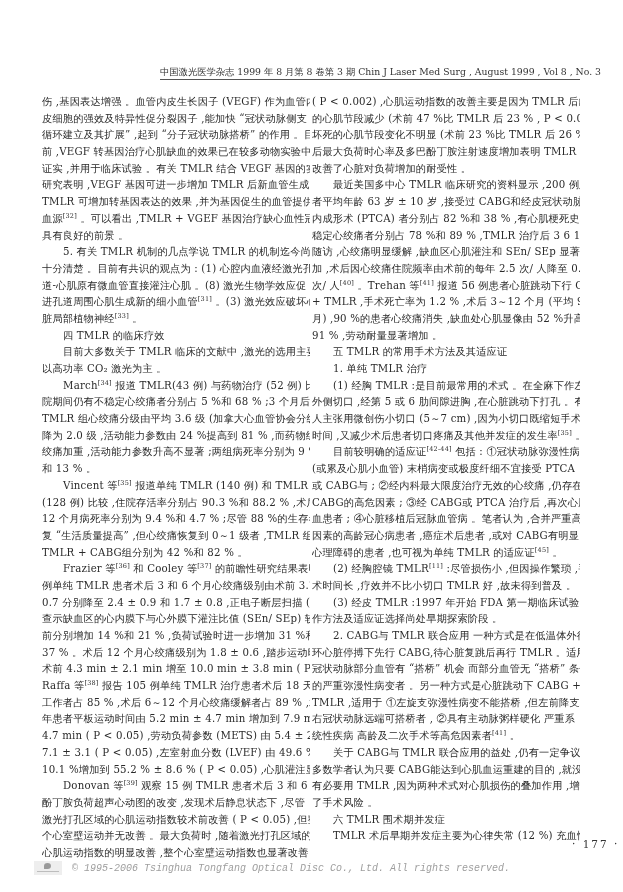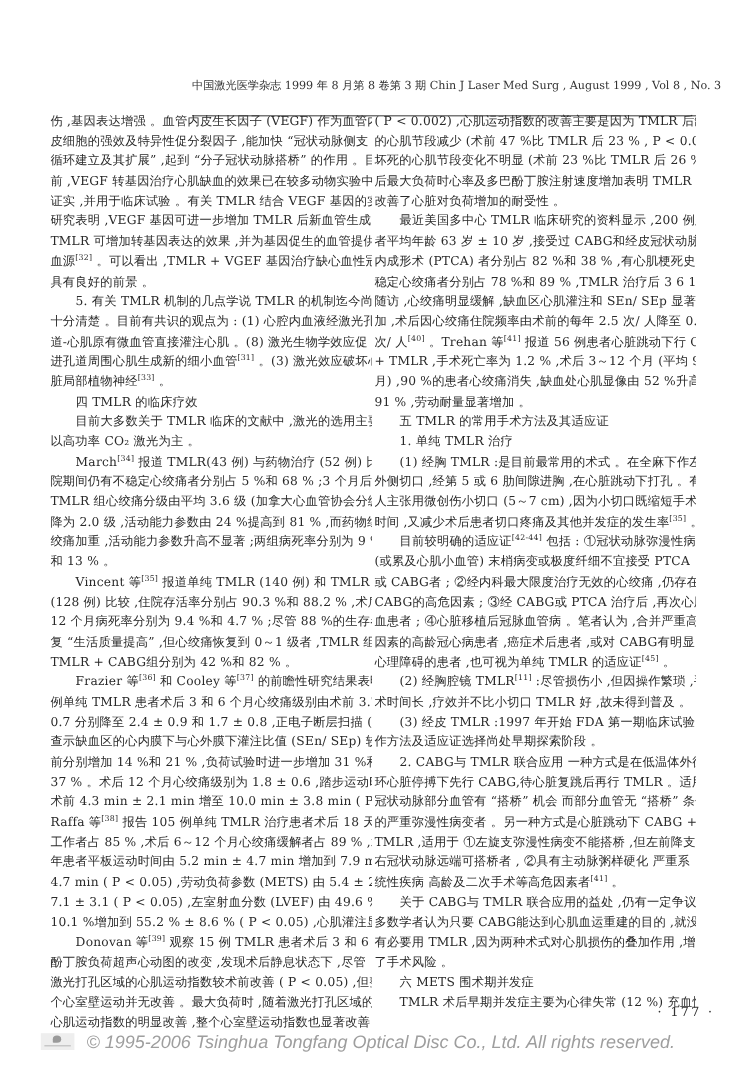--- a/index.html
+++ b/index.html
@@ -4,53 +4,53 @@
 <style>
   html, body { margin: 0; padding: 0; background: #ffffff; }
   body {
     width: 623px; height: 892px; position: relative; overflow: hidden;
     font-family: "DejaVu Serif", "Liberation Serif", serif;
     color: #2a2a2a;
   }
   .header {
     position: absolute; left: 160px; top: 66px; width: 420px;
     font-size: 9.3px; line-height: 12px; white-space: nowrap;
-    border-bottom: 1px solid #555; padding-bottom: 18px; color: #333;
+    border-bottom: 1px solid #555; padding-bottom: 1px; color: #333;
     text-align: right;
   }
   .col {
     position: absolute; top: 94px; width: 268px;
     font-size: 10.2px; line-height: 16.7px; letter-spacing: 0.2px;
   }
   .col.left { left: 42px; }
   .col.right { left: 312px; }
   .line { white-space: nowrap; overflow: hidden; height: 16.7px; }
   .line.ind { padding-left: 21px; }
   sup { font-size: 6.5px; line-height: 0; vertical-align: 4px; }
   .pageno {
-    position: absolute; left: 548px; top: 838px; font-size: 10.5px; color: #333;
+    position: absolute; left: 572px; top: 838px; font-size: 10.5px; color: #333;
     letter-spacing: 2px;
   }
   .footer {
     position: absolute; left: 34px; top: 861px; height: 14px;
     display: flex; align-items: center; gap: 10px;
   }
   .logo {
     width: 28px; height: 14px; background: #eeeeee; position: relative;
   }
   .logo::before {
     content: ""; position: absolute; left: 10px; top: 2px; width: 7px; height: 6px;
     border-radius: 50% 50% 50% 10%; background: #9a9a9a;
   }
   .logo::after {
     content: ""; position: absolute; left: 3px; top: 10px; width: 22px; height: 1px; background: #bdbdbd;
   }
   .copyright {
-    font-family: Liberation Sans, sans-serif; font-style: italic;
-    font-size: 15px; color: #9e9e9e; white-space: nowrap;
+    font-family: Liberation Mono, monospace; font-style: italic;
+    font-size: 10px; color: #9e9e9e; white-space: nowrap;
   }
 </style>
 </head>
 <body>
 
 <div class="header">中国激光医学杂志 1999 年 8 月第 8 卷第 3 期   Chin J Laser Med Surg , August 1999 , Vol 8 , No. 3</div>
 
 <div class="col left" id="leftcol">
     <div class="line">伤 ,基因表达增强 。血管内皮生长因子 (VEGF) 作为血管内</div>
     <div class="line">皮细胞的强效及特异性促分裂因子 ,能加快 “冠状动脉侧支</div>
@@ -116,41 +116,41 @@
     <div class="line">月) ,90 %的患者心绞痛消失 ,缺血处心肌显像由 52 %升高到</div>
     <div class="line">91 % ,劳动耐量显著增加 。</div>
     <div class="line ind">五  TMLR 的常用手术方法及其适应证</div>
     <div class="line ind">1. 单纯 TMLR 治疗</div>
     <div class="line ind">(1) 经胸 TMLR :是目前最常用的术式 。在全麻下作左前</div>
     <div class="line">外侧切口 ,经第 5 或 6 肋间隙进胸 ,在心脏跳动下打孔 。有</div>
     <div class="line">人主张用微创伤小切口 (5～7 cm) ,因为小切口既缩短手术</div>
     <div class="line">时间 ,又减少术后患者切口疼痛及其他并发症的发生率<sup>[35]</sup> 。</div>
     <div class="line ind">目前较明确的适应证<sup>[42-44]</sup> 包括 : ①冠状动脉弥漫性病变</div>
     <div class="line">(或累及心肌小血管) 末梢病变或极度纤细不宜接受 PTCA</div>
-    <div class="line">或 CABG者 ; ②经内科最大限度治疗无效的心绞痛 ,仍存在</div>
+    <div class="line">或 CABG与 ; ②经内科最大限度治疗无效的心绞痛 ,仍存在</div>
     <div class="line">CABG的高危因素 ; ③经 CABG或 PTCA 治疗后 ,再次心肌缺</div>
     <div class="line">血患者 ; ④心脏移植后冠脉血管病 。笔者认为 ,合并严重高</div>
     <div class="line">因素的高龄冠心病患者 ,癌症术后患者 ,或对 CABG有明显</div>
     <div class="line">心理障碍的患者 ,也可视为单纯 TMLR 的适应证<sup>[45]</sup> 。</div>
     <div class="line ind">(2) 经胸腔镜 TMLR<sup>[11]</sup> :尽管损伤小 ,但因操作繁琐 ,手</div>
     <div class="line">术时间长 ,疗效并不比小切口 TMLR 好 ,故未得到普及 。</div>
     <div class="line ind">(3) 经皮 TMLR :1997 年开始 FDA 第一期临床试验 ,其操</div>
     <div class="line">作方法及适应证选择尚处早期探索阶段 。</div>
     <div class="line ind">2. CABG与 TMLR 联合应用    一种方式是在低温体外循</div>
     <div class="line">环心脏停搏下先行 CABG,待心脏复跳后再行 TMLR 。适用于</div>
     <div class="line">冠状动脉部分血管有 “搭桥” 机会 而部分血管无 “搭桥” 条件</div>
     <div class="line">的严重弥漫性病变者 。另一种方式是心脏跳动下 CABG +</div>
     <div class="line">TMLR ,适用于 ①左旋支弥漫性病变不能搭桥 ,但左前降支或</div>
     <div class="line">右冠状动脉远端可搭桥者 , ②具有主动脉粥样硬化 严重系</div>
     <div class="line">统性疾病 高龄及二次手术等高危因素者<sup>[41]</sup> 。</div>
     <div class="line ind">关于 CABG与 TMLR 联合应用的益处 ,仍有一定争议 。</div>
     <div class="line">多数学者认为只要 CABG能达到心肌血运重建的目的 ,就没</div>
     <div class="line">有必要用 TMLR ,因为两种术式对心肌损伤的叠加作用 ,增加</div>
     <div class="line">了手术风险 。</div>
-    <div class="line ind">六  METS 围术期并发症</div>
+    <div class="line ind">六  TMLR 围术期并发症</div>
     <div class="line ind">TMLR 术后早期并发症主要为心律失常 (12 %) 充血性</div>
   </div>
 
 <div class="pageno">· 177 ·</div>
 
 <div class="footer">
   <span class="logo"></span>
   <span class="copyright">© 1995-2006 Tsinghua Tongfang Optical Disc Co., Ltd.   All rights reserved.</span>
 </div>
 

